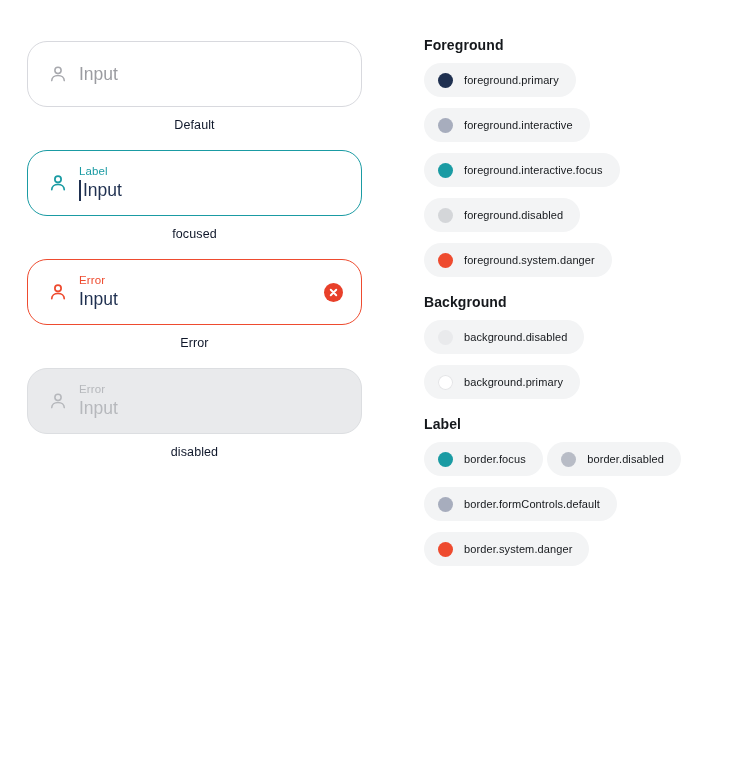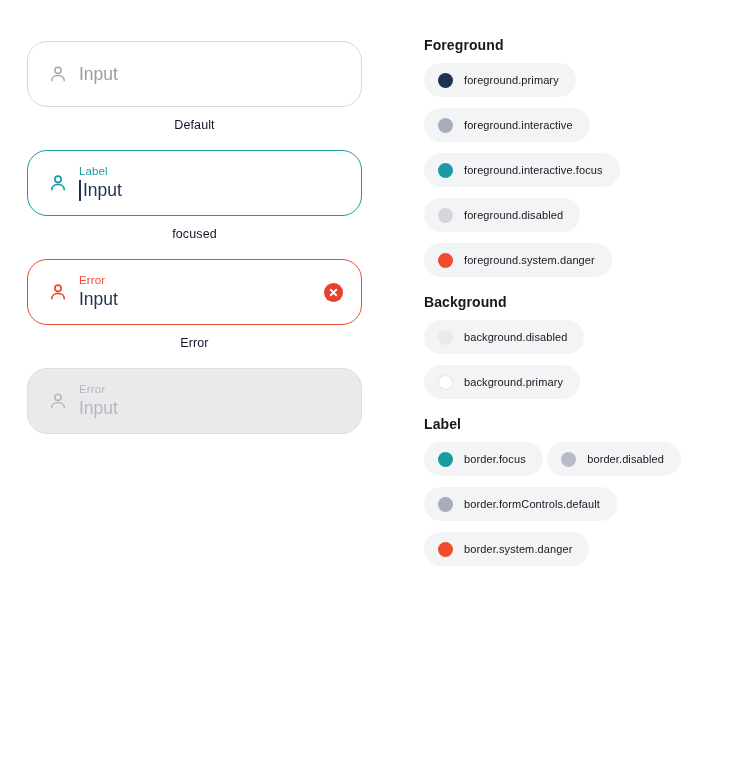--- a/index.html
+++ b/index.html
@@ -233,20 +233,21 @@
         <svg width="22" height="22" viewBox="0 0 24 24" fill="none" stroke-width="1.7" stroke-linecap="round" stroke-linejoin="round">
           <circle cx="12" cy="8" r="3.4"></circle>
           <path d="M5.2 19.2c0-3.5 3-5.6 6.8-5.6s6.8 2.1 6.8 5.6"></path>
         </svg>
       </span>
       <span class="textcol">
         <span class="lbl">Error</span>
         <span class="val">Input</span>
       </span>
     </div>
+    <div class="caption">disabled</div>
   </div>
 
 </div>
 
 <div class="tokens">
 
   <div class="group">
     <div class="group-title">Foreground</div>
 
     <div class="pill">

